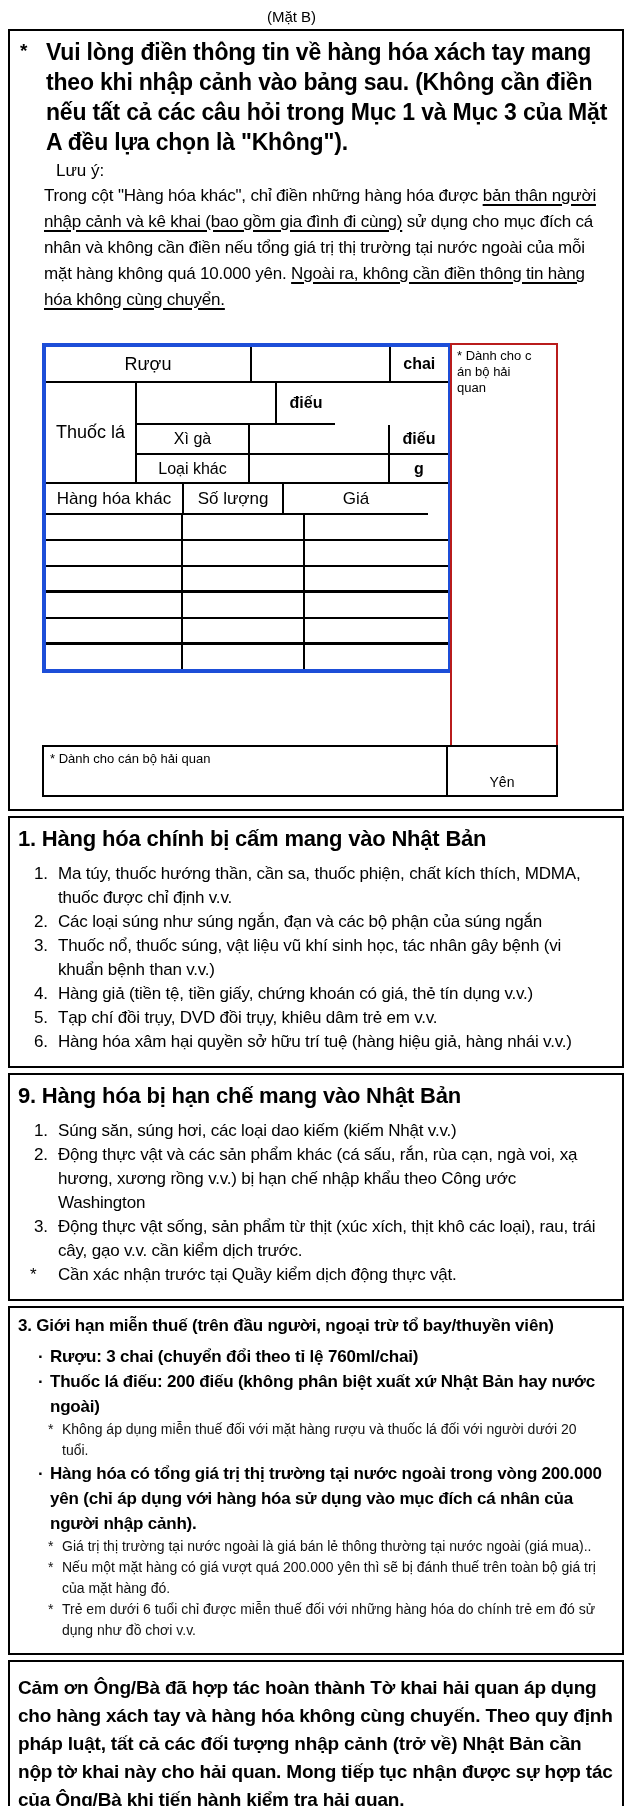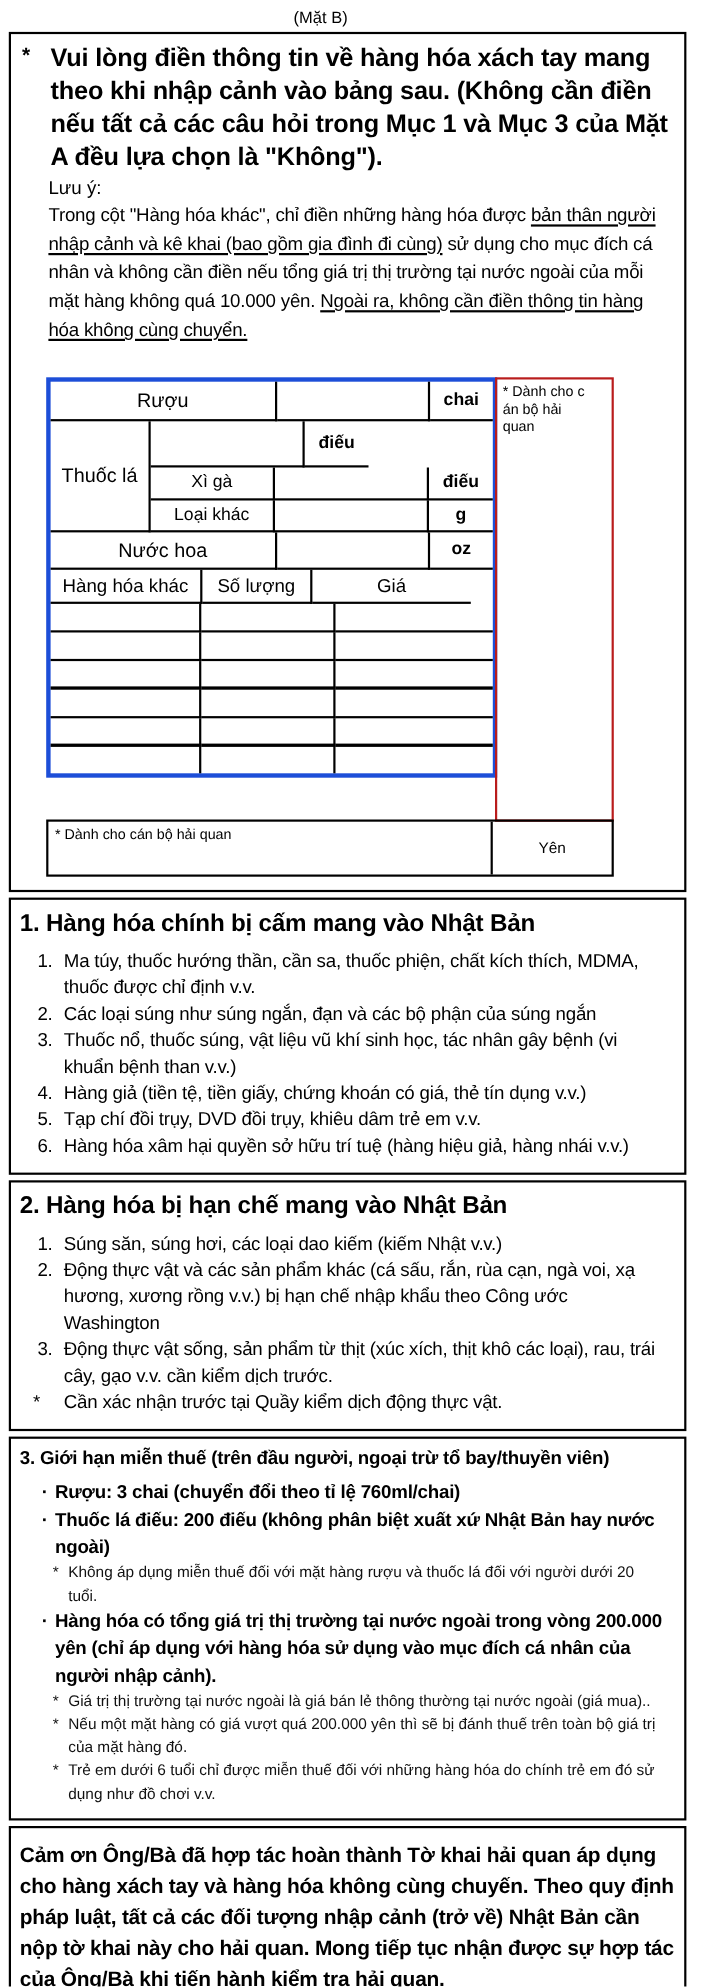--- a/index.html
+++ b/index.html
@@ -14,21 +14,21 @@
   }
   .box {
     box-sizing:border-box; border:2px solid #000;
     margin:0 0 5px 8px; width:616px; background:#fff;
   }
   
   .box1 { padding:6px 8px 12px 8px; }
   .intro { display:flex; }
   .intro .star { width:26px; flex:none; font-size:19px; font-weight:bold; padding-top:3px; padding-left:2px; }
   .intro .intro-text { flex:1; font-size:23px; font-weight:bold; line-height:30px; letter-spacing:-0.2px; }
-  .note-label { margin-left:26px; font-size:17px; line-height:24px; margin-top:2px; }
+  .note-label { margin-left:38px; font-size:17px; line-height:24px; margin-top:2px; }
   .note-text { margin-left:26px; font-size:17px; line-height:26px; width:566px; letter-spacing:-0.2px; }
   .u { text-decoration:underline; text-decoration-thickness:2px; text-underline-offset:3px; }
   
   .goods { position:relative; margin:30px 0 0 24px; width:516px; height:454px; }
   .gt-main { position:absolute; left:0; top:0; width:410px; box-sizing:border-box; border:4px solid #1d4ed8; }
   .r { display:flex; }
   .c { box-sizing:border-box; border-right:2px solid #000; border-bottom:2px solid #000;
        display:flex; align-items:center; justify-content:center; overflow:hidden; }
   .lab  { font-size:18px; }
   .sub  { font-size:16px; }
@@ -39,21 +39,21 @@
   .thick { border-bottom-width:3px; }
   .rlast .c { border-bottom:none; }
   .gt-side { position:absolute; left:408; top:0px; left:408px; width:108px; height:404px;
        box-sizing:border-box; border:2px solid #b91c1c; font-size:13px; line-height:16px;
        padding:3px 18px 0 5px; }
   .gt-footer { position:absolute; left:0; top:402px; width:516px; height:52px;
        box-sizing:border-box; border:2px solid #000; display:flex; }
   .gt-footer .fl { box-sizing:border-box; width:404px; border-right:2px solid #000;
        font-size:13px; padding:4px 4px 0 6px; }
   .gt-footer .fr { flex:1; display:flex; align-items:flex-end; justify-content:center;
-       font-size:14px; padding-bottom:17px; }
+       font-size:14px; padding-bottom:5px; }
   
   .sec { padding:8px 8px 12px 8px; }
   .sec-title { font-size:22px; font-weight:bold; letter-spacing:-0.2px; }
   .sec-title.sm { font-size:17px; }
   .list { margin:10px 0 0 16px; }
   .li { display:flex; font-size:17px; line-height:24px; letter-spacing:-0.2px; }
   .li .num { width:24px; flex:none; }
   .li .txt { width:546px; }
   
   .list3 { margin:8px 0 0 20px; }
@@ -105,25 +105,20 @@
               <div class="c unit" style="width:58px">điếu</div>
             </div>
             <div class="r" style="height:29px">
               <div class="c sub" style="width:113px">Loại khác</div>
               <div class="c" style="width:140px"></div>
               <div class="c unit" style="width:58px">g</div>
             </div>
           </div>
         </div>
 
-        <div class="r" style="height:34px">
-          <div class="c lab" style="width:208px">Nước hoa</div>
-          <div class="c" style="width:140px"></div>
-          <div class="c unit" style="width:58px">oz</div>
-        </div>
 
         <div class="r" style="height:31px">
           <div class="c hdr" style="width:138px">Hàng hóa khác</div>
           <div class="c hdr" style="width:100px">Số lượng</div>
           <div class="c hdr unit" style="width:144px;font-weight:normal;font-size:17px">Giá</div>
         </div>
 
         <div class="r" style="height:26px">
           <div class="c" style="width:138px"></div>
           <div class="c" style="width:124px"></div>
@@ -189,21 +184,21 @@
           <span class="txt">Tạp chí đồi trụy, DVD đồi trụy, khiêu dâm trẻ em v.v.</span>
         </div>
       <div class="li">
           <span class="num">6.</span>
           <span class="txt">Hàng hóa xâm hại quyền sở hữu trí tuệ (hàng hiệu giả, hàng nhái v.v.)</span>
         </div>
     </div>
   </div>
 
   <div class="box sec">
-    <div class="sec-title">2. Hàng hóa bị hạn chế mang vào Nhật Bản</div>
+    <div class="sec-title">9. Hàng hóa bị hạn chế mang vào Nhật Bản</div>
     <div class="list">
       <div class="li">
           <span class="num">1.</span>
           <span class="txt">Súng săn, súng hơi, các loại dao kiếm (kiếm Nhật v.v.)</span>
         </div>
       <div class="li">
           <span class="num">2.</span>
           <span class="txt">Động thực vật và các sản phẩm khác (cá sấu, rắn, rùa cạn, ngà voi, xạ hương, xương rồng v.v.) bị hạn chế nhập khẩu theo Công ước Washington</span>
         </div>
       <div class="li">

